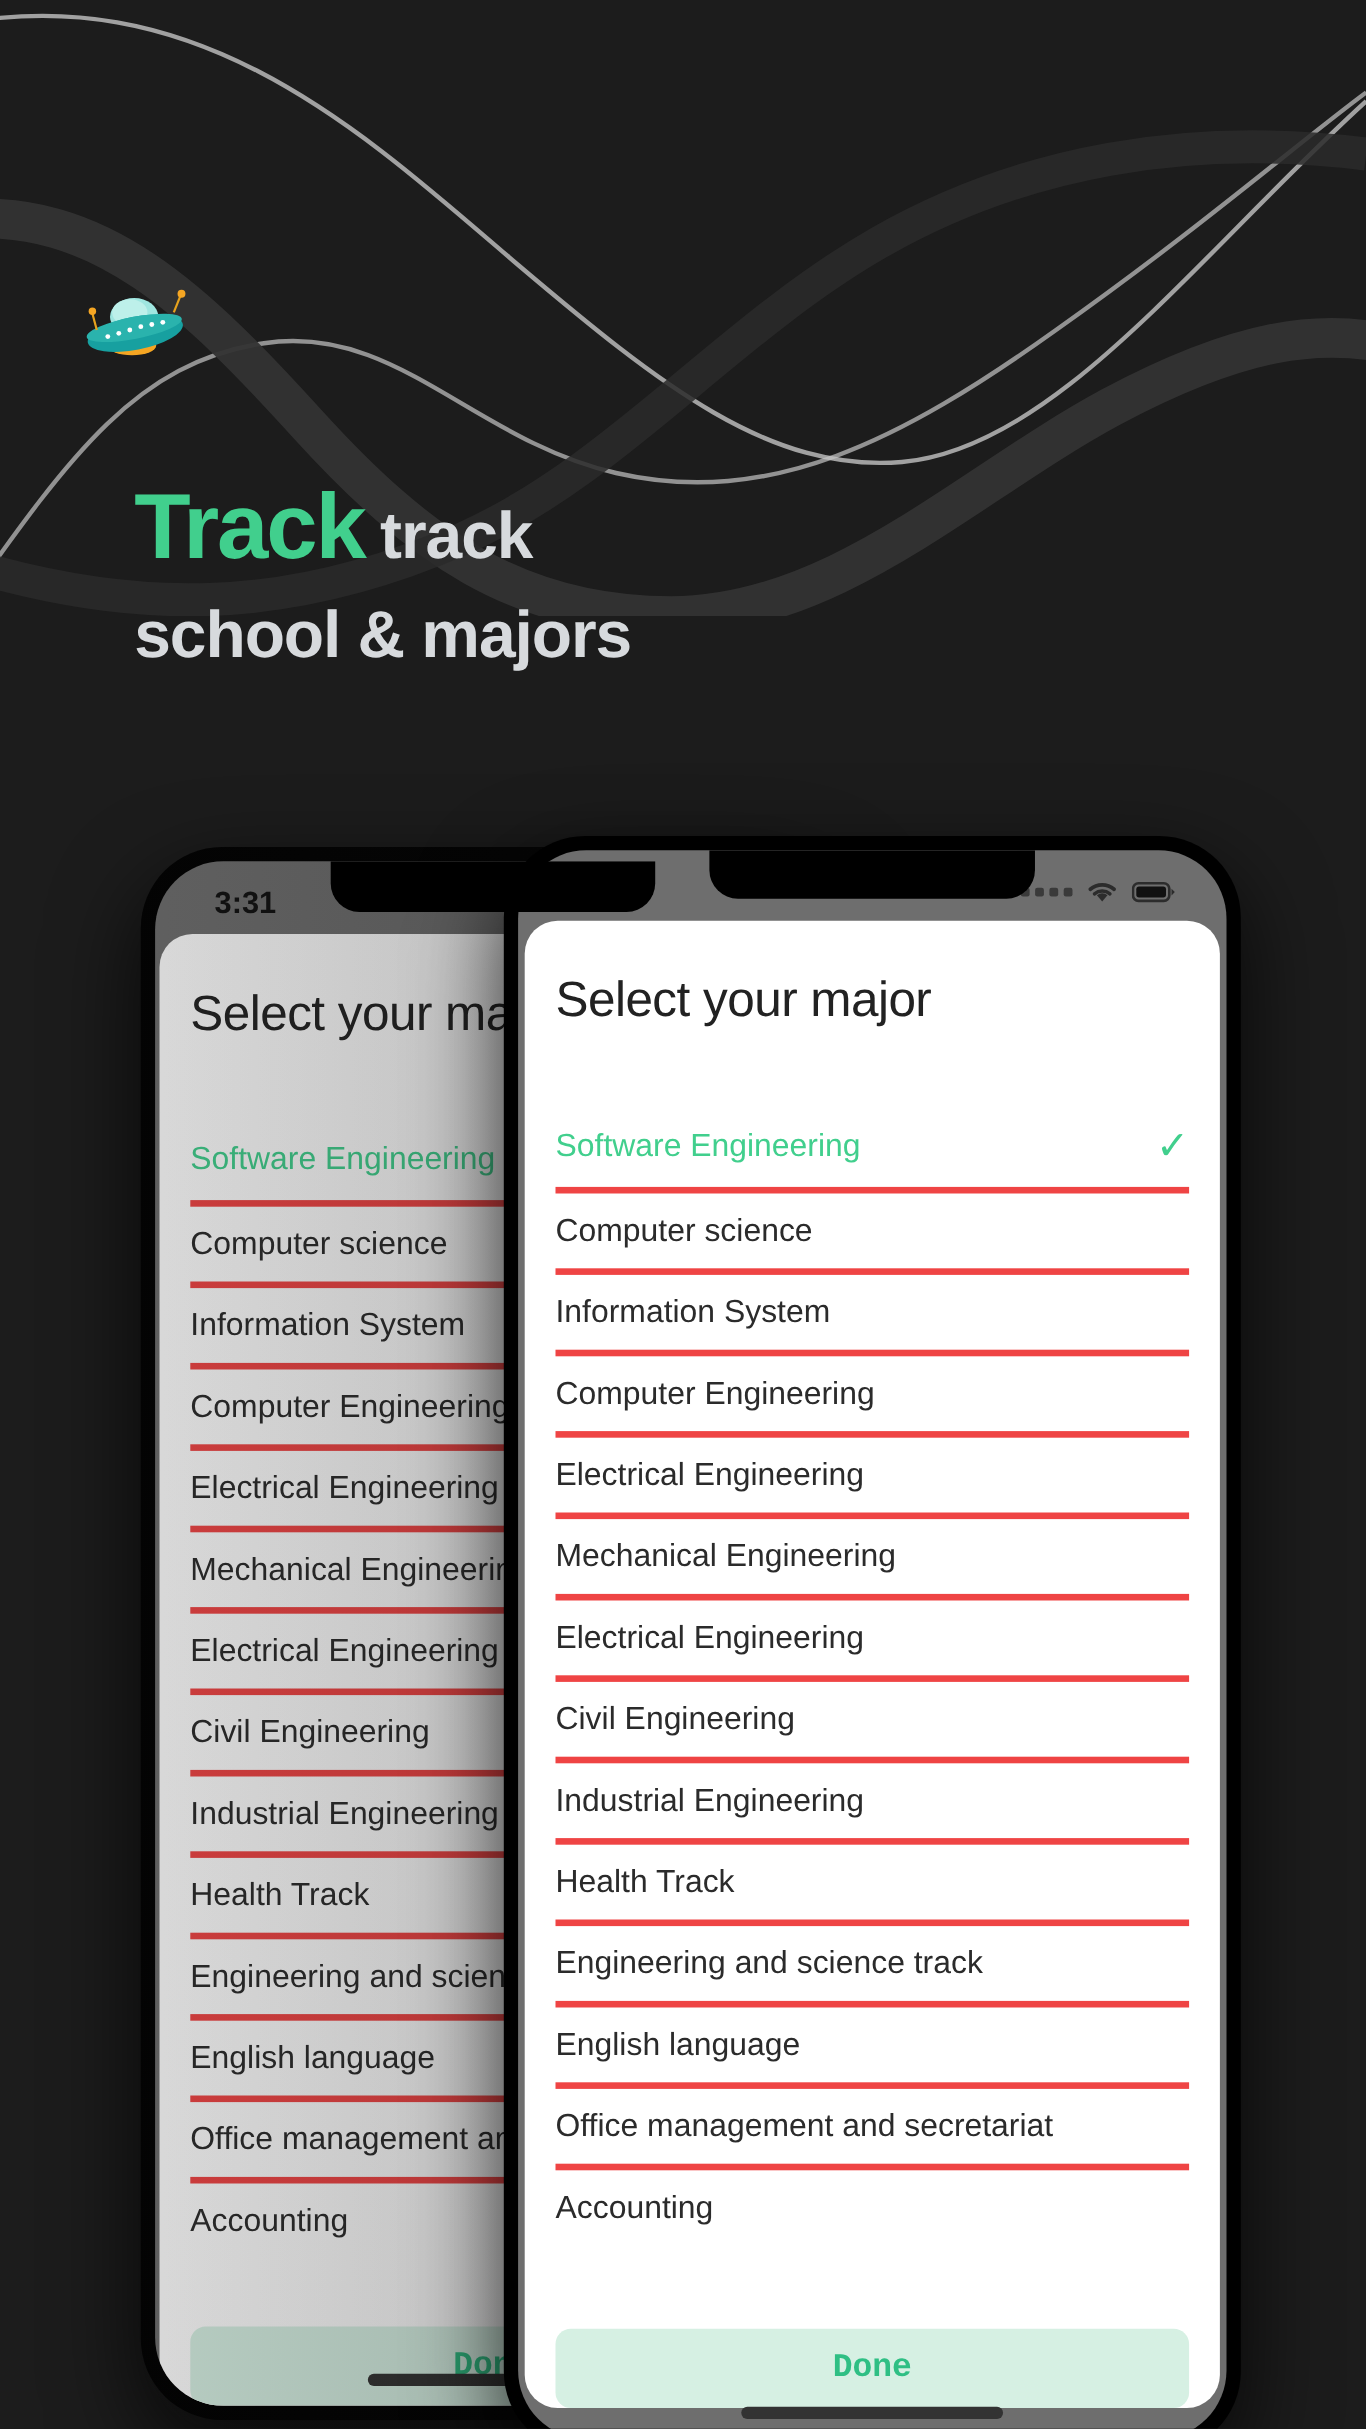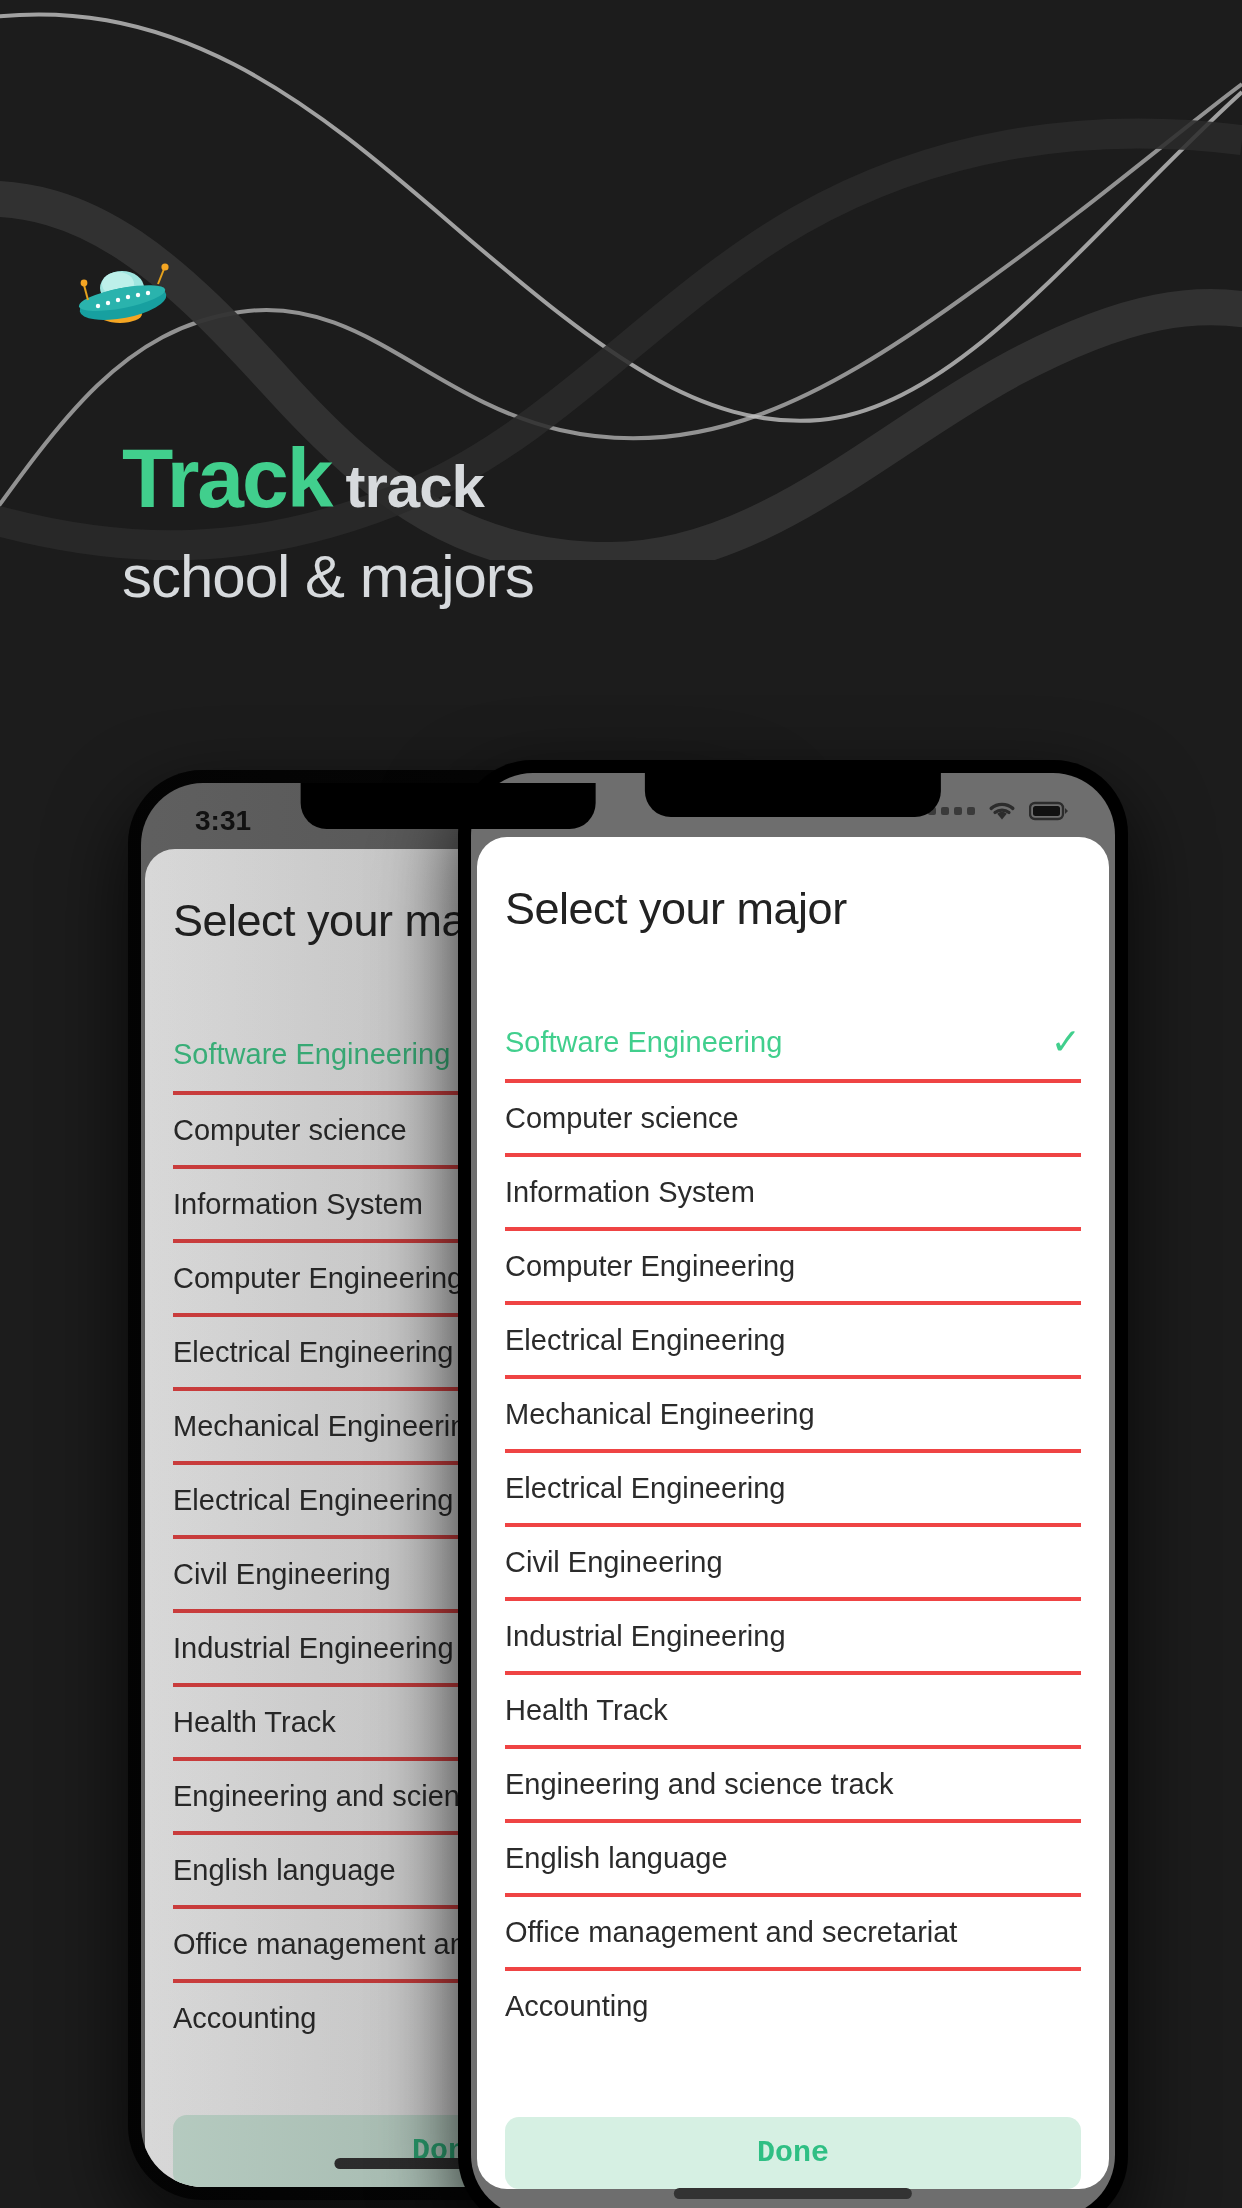--- a/index.html
+++ b/index.html
@@ -25,21 +25,21 @@
   .hl-line{ white-space:nowrap; }
   .hl-find{
     font-size:84px; font-weight:bold; color:#41cf8d;
     letter-spacing:-2px;
   }
   .hl-your{
     font-size:60px; font-weight:bold; color:#d7dadd;
     margin-left:14px; letter-spacing:-1px;
   }
   .hl-second{
-    font-size:60px; font-weight:normal; color:#d7dadd;
+    font-size:60px; font-weight:bold; color:#d7dadd;
     display:block; margin-top:22px; letter-spacing:-1px;
   }
 
   
   .phone{
     position:absolute;
     background:#000;
     border-radius:74px;
     box-shadow:0 30px 80px rgba(0,0,0,.75);
   }
@@ -82,21 +82,21 @@
   .card-title{
     font-size:45px; font-weight:normal; color:#222;
     padding:46px 0 34px 28px;
     letter-spacing:-.5px;
   }
   .major-list{ flex:1 1 auto; }
   .major-row{
     display:flex; align-items:center; justify-content:space-between;
     height:74px;
     margin:0 28px;
-    border-top:4px solid #ef4444;
+    border-top:6px solid #ef4444;
     font-size:29px; color:#2b2b2b;
     white-space:nowrap;
   }
   .major-row:first-child{ border-top:none; }
   .major-row.selected{ color:#41cf8d; }
   .check{ color:#41cf8d; font-size:36px; line-height:1; }
   .done-btn{
     margin:26px 28px 0 28px;
     height:72px; border-radius:14px;
     background:#d6f0e3;

